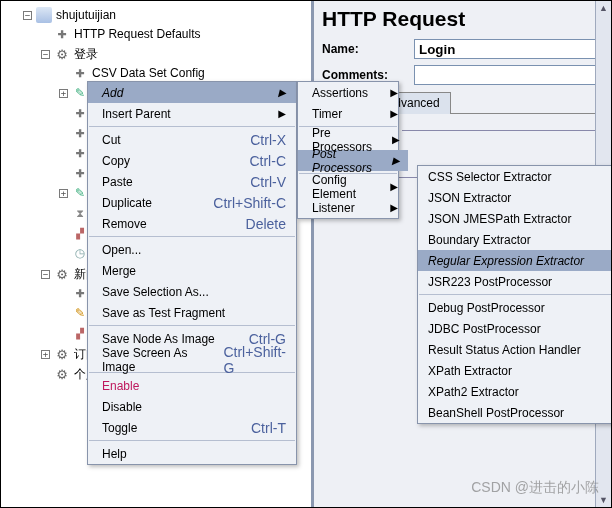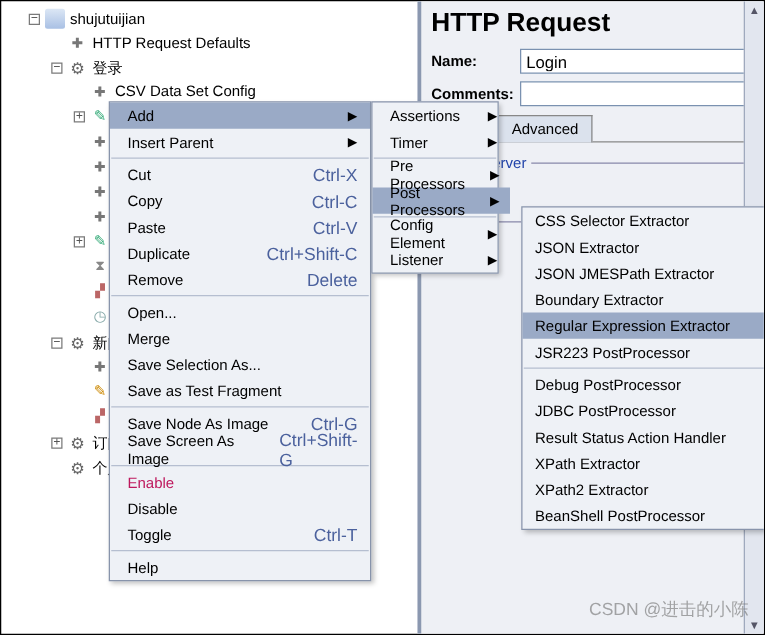--- a/index.html
+++ b/index.html
@@ -16,24 +16,24 @@
   .container { display: flex; height: 100%; }
   .tree-panel { width: 460px; position: relative; padding: 4px 0 0 4px; }
   .right-panel {
     flex: 1;
     border-left: 3px solid #8b98b0;
     background: #eef0f5;
     padding: 6px 8px;
     position: relative;
   }
   .right-panel h2 { font-size: 21px; font-weight: bold; margin-bottom: 8px; color:#000; }
-  .field-row { display: flex; align-items: center; gap: 1px; margin-bottom: 6px; }
+  .field-row { display: flex; align-items: center; gap: 22px; margin-bottom: 6px; }
   .field-row label { font-weight: bold; min-width: 70px; }
   .field-row input {
-    border: 1px solid #7a91b0; height: 20px; padding: 1px 4px; flex: 1; background:#fff;
+    border: 1px solid #7a91b0; height: 20px; padding: 1px 4px; flex: 1; background:#fff;font-weight:bold;
   }
   .tabs { display: flex; border-bottom: 1px solid #888; margin-top: 4px; }
   .tab {
     padding: 3px 10px; border: 1px solid #888; border-bottom: none;
     background: #dbe2ed; margin-right: 2px; font-size: 12px; position: relative; top:1px;
   }
   .tab.active { background: #fff; border-bottom: 1px solid #fff; }
   .groupbox {
     border: 1px solid #88a; margin-top: 16px; padding: 8px; position: relative; background:#eef0f5;
   }
@@ -67,21 +67,21 @@
   .cjk { font-family: "Microsoft YaHei", SimSun, sans-serif; }
   
   .menu {
     position: absolute; background: #eef1f6; border: 1px solid #8894ab;
     box-shadow: 2px 2px 4px rgba(0,0,0,0.25); z-index: 10; font-size: 12px;
   }
   .menu .mitem {
     display: flex; align-items: center; justify-content: space-between;
     padding: 3px 10px 3px 14px; min-width: 200px; height: 21px; cursor: default;
   }
-  .menu .mitem.highlight { background: #9aaac6; }
+  .menu .mitem.highlight { background: #9aaac6; font-style: italic; }
   .menu .mitem .shortcut { color: #4b619d; font-size: 14px; margin-left: 20px; }
   .menu .mitem .arrow { color:#000; font-size: 10px; margin-left: 20px; }
   .menu .sep { height: 1px; background: #b5bed0; margin: 2px 1px; }
   .menu .mitem.disabled { color: #be185d; }
   .menu1 { top: 80px; left: 86px; width: 210px; }
   .menu2 { top: 80px; left: 296px; width: 102px; }
   .menu2 .mitem { min-width: 110px; }
   .menu3 { top: 164px; left: 416px; width: 228px; }
   .menu3 .mitem { min-width: 180px; padding: 3px 10px 3px 10px; }
   .scrollbar-stub {

